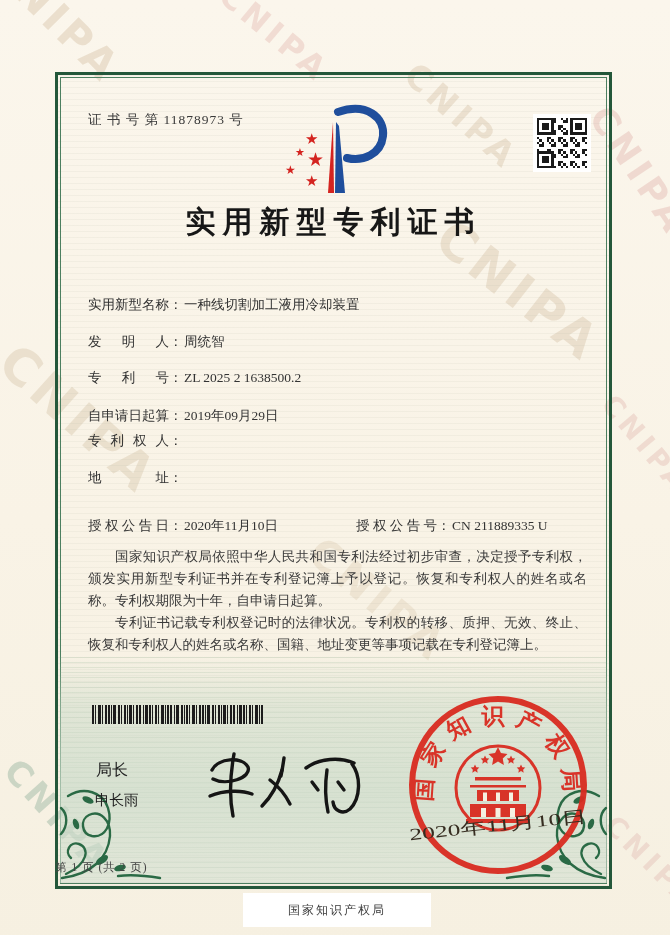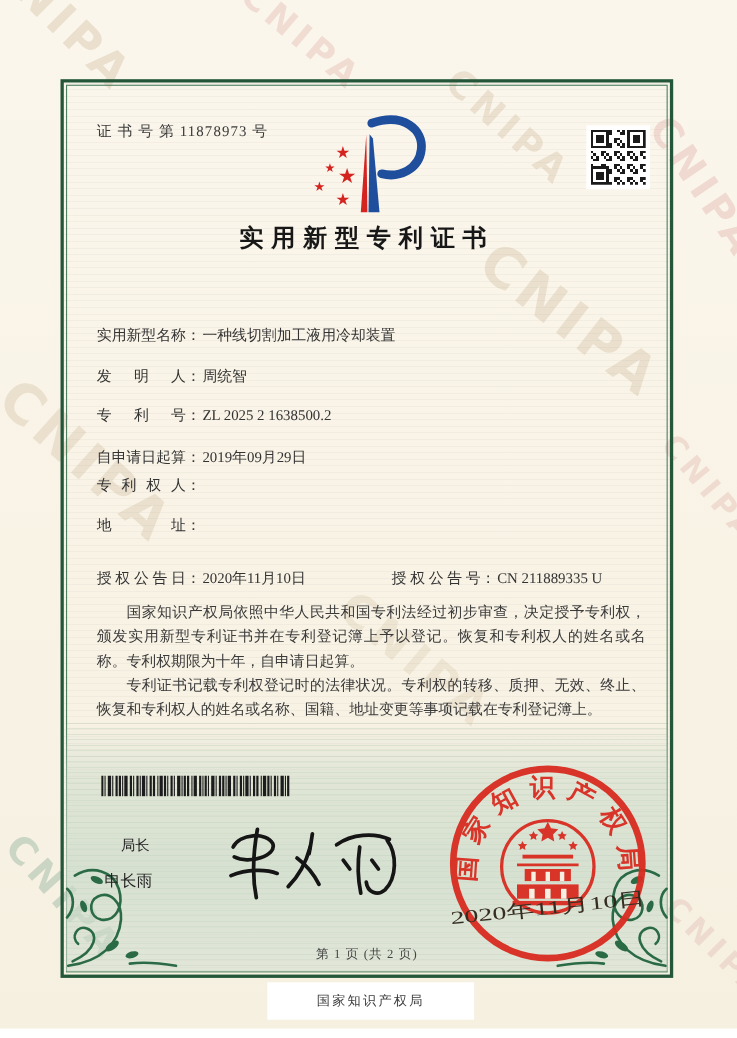--- a/index.html
+++ b/index.html
@@ -28,40 +28,40 @@
   .frame-inner{position:absolute;inset:2px;border:1px solid #4c7f60;}
   .green-zone{left:60px;top:655px;width:547px;height:228px;z-index:2;
      background:
        linear-gradient(180deg,rgba(202,219,202,0) 0%,rgba(197,215,197,.45) 22%,rgba(201,218,201,.7) 60%,rgba(208,222,208,.55) 100%),
        repeating-linear-gradient(0deg,rgba(110,155,118,.16) 0 1px,transparent 1px 5px);}
   
   .cert-no{left:88px;top:111px;font-size:13.5px;letter-spacing:1px;color:#3a3a3a;z-index:3;}
   .logo{left:281px;top:96px;z-index:3;}
   .qr{left:533px;top:114px;width:58px;height:58px;background:#fff;z-index:3;
       display:flex;align-items:center;justify-content:center;}
-  .title{left:55px;width:557px;top:202px;text-align:center;font-size:22px;font-weight:bold;
+  .title{left:55px;width:557px;top:202px;text-align:center;font-size:30px;font-weight:bold;
          letter-spacing:7px;color:#171717;z-index:3;font-family:Liberation Serif, serif;}
   
   .fields{left:88px;top:284px;width:505px;font-size:13.5px;color:#333;z-index:3;}
   .frow{display:flex;margin-bottom:17px;height:20px;align-items:baseline;}
   .flabel{width:81px;text-align:justify;text-align-last:justify;flex:none;}
   .fcolon{width:15px;flex:none;}
   .fvalue{flex:1;white-space:nowrap;margin-top:12px;}
   .fvalue-fixed{width:172px;flex:none;white-space:nowrap;}
   
   .paras{left:88px;top:546px;width:499px;font-size:13.5px;line-height:22px;
          text-align:justify;color:#3a3a3a;z-index:3;}
   .paras p{margin:0;text-indent:2em;}
   
   .barcode{left:92px;top:705px;z-index:3;}
-  .sig-title{left:110px;top:760px;font-size:13px;color:#222;z-index:4;}
+  .sig-title{left:96px;top:760px;font-size:16px;color:#222;z-index:4;}
   .sig-name{left:95px;top:791px;font-size:14.5px;color:#222;z-index:4;}
   .sig-script{left:196px;top:740px;z-index:4;}
   .seal{left:404px;top:691px;z-index:5;opacity:.95;}
-  .page-footer{left:55px;width:557px;top:860px;text-align:center;font-size:11.5px;
+  .page-footer{left:55px;width:557px;top:860px;font-size:11.5px;
                color:#444;z-index:3;letter-spacing:1px;}
   .note-box{left:243px;top:893px;width:188px;height:34px;background:#ffffff;z-index:3;
             display:flex;align-items:center;justify-content:center;font-size:12px;
             color:#3c3c3c;letter-spacing:2px;}
   .bottom-white{left:0;right:0;bottom:0;height:9px;background:#fff;z-index:1;}
   .corner{z-index:3;}
 </style>
 </head>
 <body>
 

